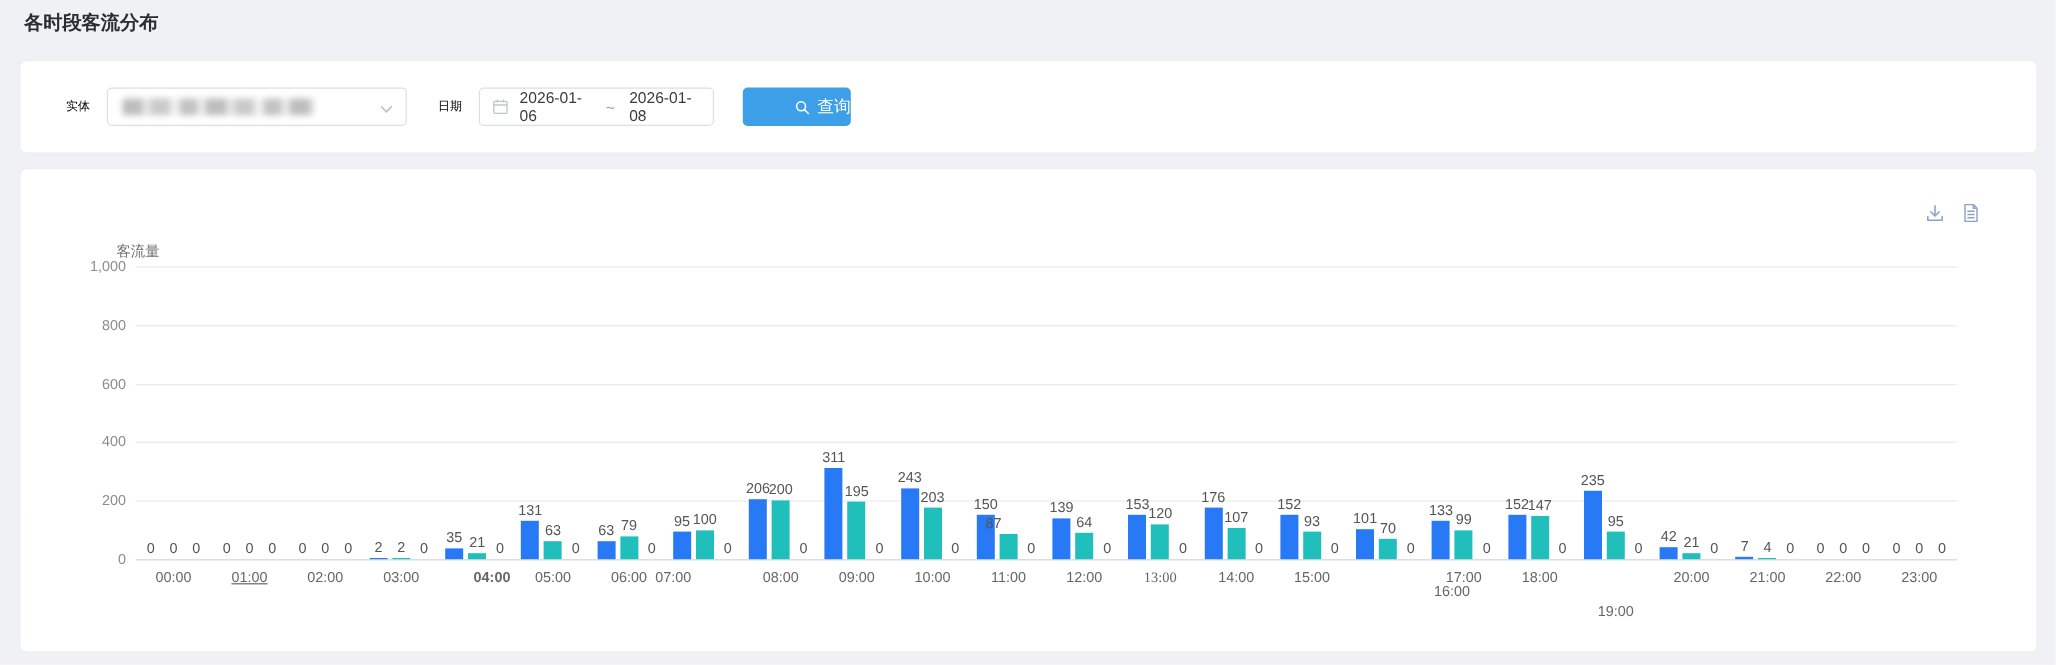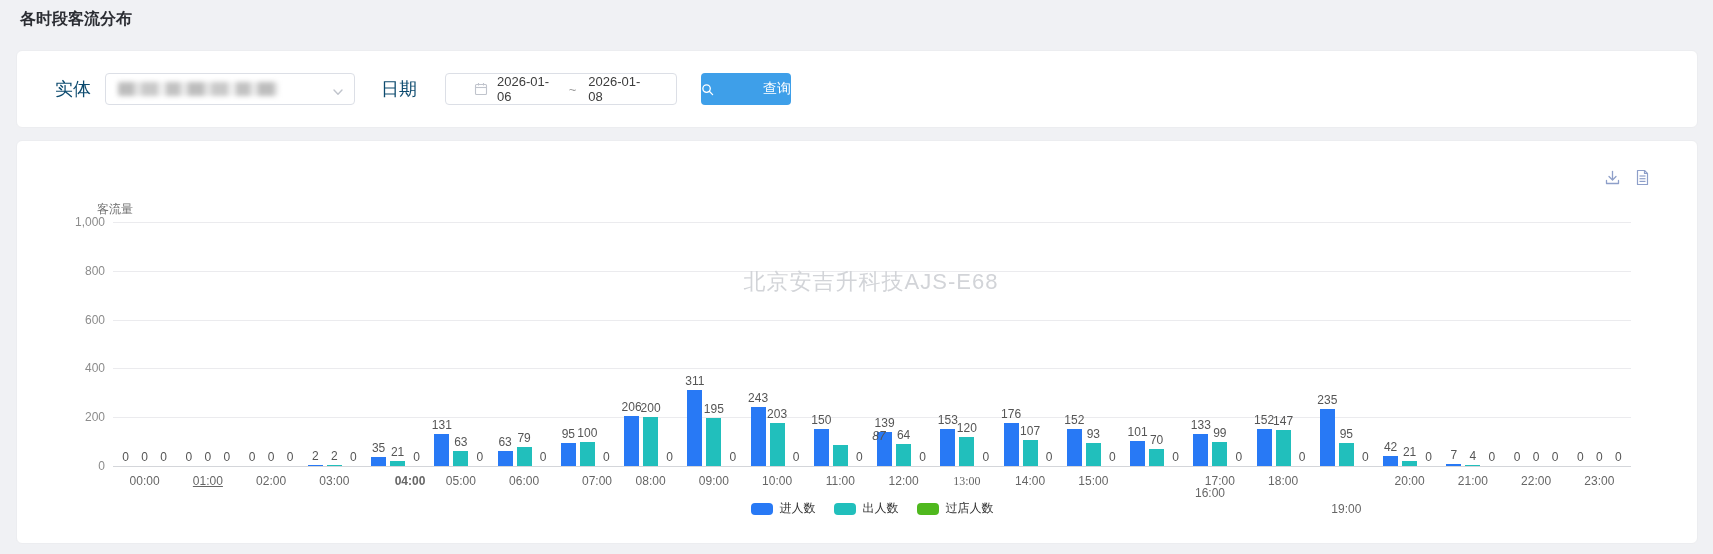--- a/index.html
+++ b/index.html
@@ -13,44 +13,44 @@
   .page-title {
     position:absolute; left:20px; top:9px;
     font-size:16px; font-weight:bold; color:#2b2d33;
   }
   .panel {
     position:absolute; left:16px; width:1682px;
     background:#fff; border:1px solid #ecedf0; border-radius:6px;
   }
   .filter-panel { top:50px; height:78px; }
   .filter-row { display:flex; align-items:center; height:100%; padding-left:38px; }
-  .fld-label { font-size:18px; color:#0c4a6e; }
+  .fld-label { font-size:10px; color:#000000; }
   .entity-select {
     position:relative; width:250px; height:32px; margin-left:14px;
     border:1px solid #dcdfe6; border-radius:4px; background:#fff;
     display:flex; align-items:center; padding:0 30px 0 12px; cursor:pointer;
   }
   .redacted {
     width:160px; height:14px; border-radius:2px; filter:blur(2.5px);
     background:repeating-linear-gradient(90deg,#bdbdbd 0 16px,#e3e3e3 16px 24px,#c9c9c9 24px 40px,#f0f0f0 40px 48px,#c2c2c2 48px 62px,#e8e8e8 62px 70px);
   }
   .chev { position:absolute; right:10px; top:10px; }
   .date-label { margin-left:26px; }
   .date-range {
-    display:flex; align-items:center; margin-left:28px;
-    width:232px; height:32px; border:1px solid #dcdfe6; border-radius:4px;
-    background:#fff; padding:0 28px; cursor:pointer;
+    display:flex; align-items:center; margin-left:14px;
+    width:196px; height:32px; border:1px solid #dcdfe6; border-radius:4px;
+    background:#fff; padding:0 10px; cursor:pointer;
   }
   .date-range .dt { font-size:13px; color:#3c3c3c; }
   .date-range .sep { font-size:13px; color:#9a9a9a; margin:0 12px; }
   .cal-icon { margin-right:9px; display:inline-flex; }
   .query-btn {
     margin-left:24px; width:90px; height:32px; border:none; border-radius:4px;
     background:#3e9fe9; color:#fff; font-size:14px; cursor:pointer;
-    display:flex; align-items:center; justify-content:space-between; gap:6px;
+    display:flex; align-items:center; justify-content:flex-end; gap:6px;
     font-family:inherit;
   }
   .chart-panel { top:140px; height:404px; }
   .toolbox { position:absolute; right:46px; top:28px; display:flex; gap:13px; }
   .toolbox svg { cursor:pointer; }
   .chart-area { position:absolute; inset:0; }
   .y-title { position:absolute; left:80px; top:60px; font-size:12px; color:#6e6e6e; }
   .grid-line { position:absolute; height:1px; background:#ebebee; }
   .axis-line { position:absolute; height:1px; background:#d4d6da; }
   .y-tick { position:absolute; width:56px; text-align:right; font-size:12px; color:#8c8c8c; }
@@ -122,21 +122,20 @@
       <svg width="17" height="17" viewBox="0 0 17 17" fill="none" stroke="#8e9fc9" stroke-width="1.2" stroke-linejoin="round">
         <path d="M3.5 1.5 h7 l3 3 v11 h-10 z"></path>
         <path d="M10.5 1.5 v3 h3"></path>
         <line x1="5.5" y1="7" x2="11.5" y2="7"></line>
         <line x1="5.5" y1="9.7" x2="11.5" y2="9.7"></line>
         <line x1="5.5" y1="12.4" x2="11.5" y2="12.4"></line>
       </svg>
     </span>
   </div>
   <div class="y-title">客流量</div>
-  <div class="watermark">北京安吉升科技AJS-E68</div>
   <div class="chart-area" id="chart-area">
       <div class="axis-line" style="left: 96px; width: 1518px; top: 325px;"></div>
       <div class="y-tick" style="left: 32px; top: 318px;">0</div>
       <div class="grid-line" style="left: 96px; width: 1518px; top: 276px;"></div>
       <div class="y-tick" style="left: 32px; top: 269px;">200</div>
       <div class="grid-line" style="left: 96px; width: 1518px; top: 227px;"></div>
       <div class="y-tick" style="left: 32px; top: 220px;">400</div>
       <div class="grid-line" style="left: 96px; width: 1518px; top: 179px;"></div>
       <div class="y-tick" style="left: 32px; top: 172px;">600</div>
       <div class="grid-line" style="left: 96px; width: 1518px; top: 130px;"></div>
@@ -172,21 +171,21 @@
       <div class="bar-label" style="left: 402.875px; top: 277px; z-index: 3;">131</div>
       <div class="bar" style="left: 436.375px; width: 15px; top: 310px; height: 15px; background: rgb(33, 191, 188); z-index: 2;"></div>
       <div class="bar-label" style="left: 421.875px; top: 294px; z-index: 3;">63</div>
       <div class="bar-label" style="left: 440.875px; top: 309px; z-index: 3;">0</div>
       <div class="x-tick" style="left: 475.125px; top: 333px;">06:00</div>
       <div class="bar" style="left: 480.625px; width: 15px; top: 310px; height: 15px; background: rgb(40, 121, 245); z-index: 2;"></div>
       <div class="bar-label" style="left: 466.125px; top: 294px; z-index: 3;">63</div>
       <div class="bar" style="left: 499.625px; width: 15px; top: 306px; height: 19px; background: rgb(33, 191, 188); z-index: 2;"></div>
       <div class="bar-label" style="left: 485.125px; top: 290px; z-index: 3;">79</div>
       <div class="bar-label" style="left: 504.125px; top: 309px; z-index: 3;">0</div>
-      <div class="x-tick" style="left: 531px; top: 333px; text-align: right;">07:00</div>
+      <div class="x-tick" style="left: 512px; top: 333px;">07:00</div>
       <div class="bar" style="left: 543.875px; width: 15px; top: 302px; height: 23px; background: rgb(40, 121, 245); z-index: 2;"></div>
       <div class="bar-label" style="left: 529.375px; top: 286px; z-index: 3;">95</div>
       <div class="bar" style="left: 562.875px; width: 15px; top: 301px; height: 24px; background: rgb(33, 191, 188); z-index: 2;"></div>
       <div class="bar-label" style="left: 548.375px; top: 285px; z-index: 3;">100</div>
       <div class="bar-label" style="left: 567.375px; top: 309px; z-index: 3;">0</div>
       <div class="x-tick" style="left: 601.625px; top: 333px;">08:00</div>
       <div class="bar" style="left: 607.125px; width: 15px; top: 275px; height: 50px; background: rgb(40, 121, 245); z-index: 2;"></div>
       <div class="bar-label" style="left: 592.625px; top: 259px; z-index: 3;">206</div>
       <div class="bar" style="left: 626.125px; width: 15px; top: 276px; height: 49px; background: rgb(33, 191, 188); z-index: 2;"></div>
       <div class="bar-label" style="left: 611.625px; top: 260px; z-index: 3;">200</div>
@@ -200,21 +199,21 @@
       <div class="x-tick" style="left: 728.125px; top: 333px;">10:00</div>
       <div class="bar" style="left: 733.625px; width: 15px; top: 266px; height: 59px; background: rgb(40, 121, 245); z-index: 2;"></div>
       <div class="bar-label" style="left: 719.125px; top: 250px; z-index: 3;">243</div>
       <div class="bar" style="left: 752.625px; width: 15px; top: 282px; height: 43px; background: rgb(33, 191, 188); z-index: 2;"></div>
       <div class="bar-label" style="left: 738.125px; top: 266px; z-index: 3;">203</div>
       <div class="bar-label" style="left: 757.125px; top: 309px; z-index: 3;">0</div>
       <div class="x-tick" style="left: 791.375px; top: 333px;">11:00</div>
       <div class="bar" style="left: 796.875px; width: 15px; top: 288px; height: 37px; background: rgb(40, 121, 245); z-index: 2;"></div>
       <div class="bar-label" style="left: 782.375px; top: 272px; z-index: 3;">150</div>
       <div class="bar" style="left: 815.875px; width: 15px; top: 304px; height: 21px; background: rgb(33, 191, 188); z-index: 2;"></div>
-      <div class="bar-label" style="left: 840px; top: 288px; z-index: 3; font-style: italic;">87</div>
+      <div class="bar-label" style="left: 789px; top: 288px; z-index: 3;">87</div>
       <div class="bar-label" style="left: 820.375px; top: 309px; z-index: 3;">0</div>
       <div class="x-tick" style="left: 854.625px; top: 333px;">12:00</div>
       <div class="bar" style="left: 860.125px; width: 15px; top: 291px; height: 34px; background: rgb(40, 121, 245); z-index: 2;"></div>
       <div class="bar-label" style="left: 845.625px; top: 275px; z-index: 3;">139</div>
       <div class="bar" style="left: 879.125px; width: 15px; top: 303px; height: 22px; background: rgb(33, 191, 188); z-index: 2;"></div>
       <div class="bar-label" style="left: 864.625px; top: 287px; z-index: 3;">64</div>
       <div class="bar-label" style="left: 883.625px; top: 309px; z-index: 3;">0</div>
       <div class="x-tick" style="left: 917.875px; top: 333px; font-family: Liberation Serif, serif;">13:00</div>
       <div class="bar" style="left: 923.375px; width: 15px; top: 288px; height: 37px; background: rgb(40, 121, 245); z-index: 2;"></div>
       <div class="bar-label" style="left: 908.875px; top: 272px; z-index: 3;">153</div>
@@ -271,27 +270,13 @@
       <div class="bar-label" style="left: 1452.88px; top: 309px; z-index: 3;">0</div>
       <div class="x-tick" style="left: 1487.12px; top: 333px;">22:00</div>
       <div class="bar-label" style="left: 1478.12px; top: 309px; z-index: 3;">0</div>
       <div class="bar-label" style="left: 1497.12px; top: 309px; z-index: 3;">0</div>
       <div class="bar-label" style="left: 1516.12px; top: 309px; z-index: 3;">0</div>
       <div class="x-tick" style="left: 1550.38px; top: 333px;">23:00</div>
       <div class="bar-label" style="left: 1541.38px; top: 309px; z-index: 3;">0</div>
       <div class="bar-label" style="left: 1560.38px; top: 309px; z-index: 3;">0</div>
       <div class="bar-label" style="left: 1579.38px; top: 309px; z-index: 3;">0</div>
     </div>
-  <div class="legend" id="legend">
-      <div class="legend-item">
-        <span class="legend-marker" style="background: rgb(40, 121, 245);"></span>
-        <span class="legend-text">进人数</span>
-      </div>
-      <div class="legend-item">
-        <span class="legend-marker" style="background: rgb(33, 191, 188);"></span>
-        <span class="legend-text">出人数</span>
-      </div>
-      <div class="legend-item">
-        <span class="legend-marker" style="background: rgb(79, 184, 30);"></span>
-        <span class="legend-text">过店人数</span>
-      </div>
-    </div>
 </div>
 
 </body></html>

